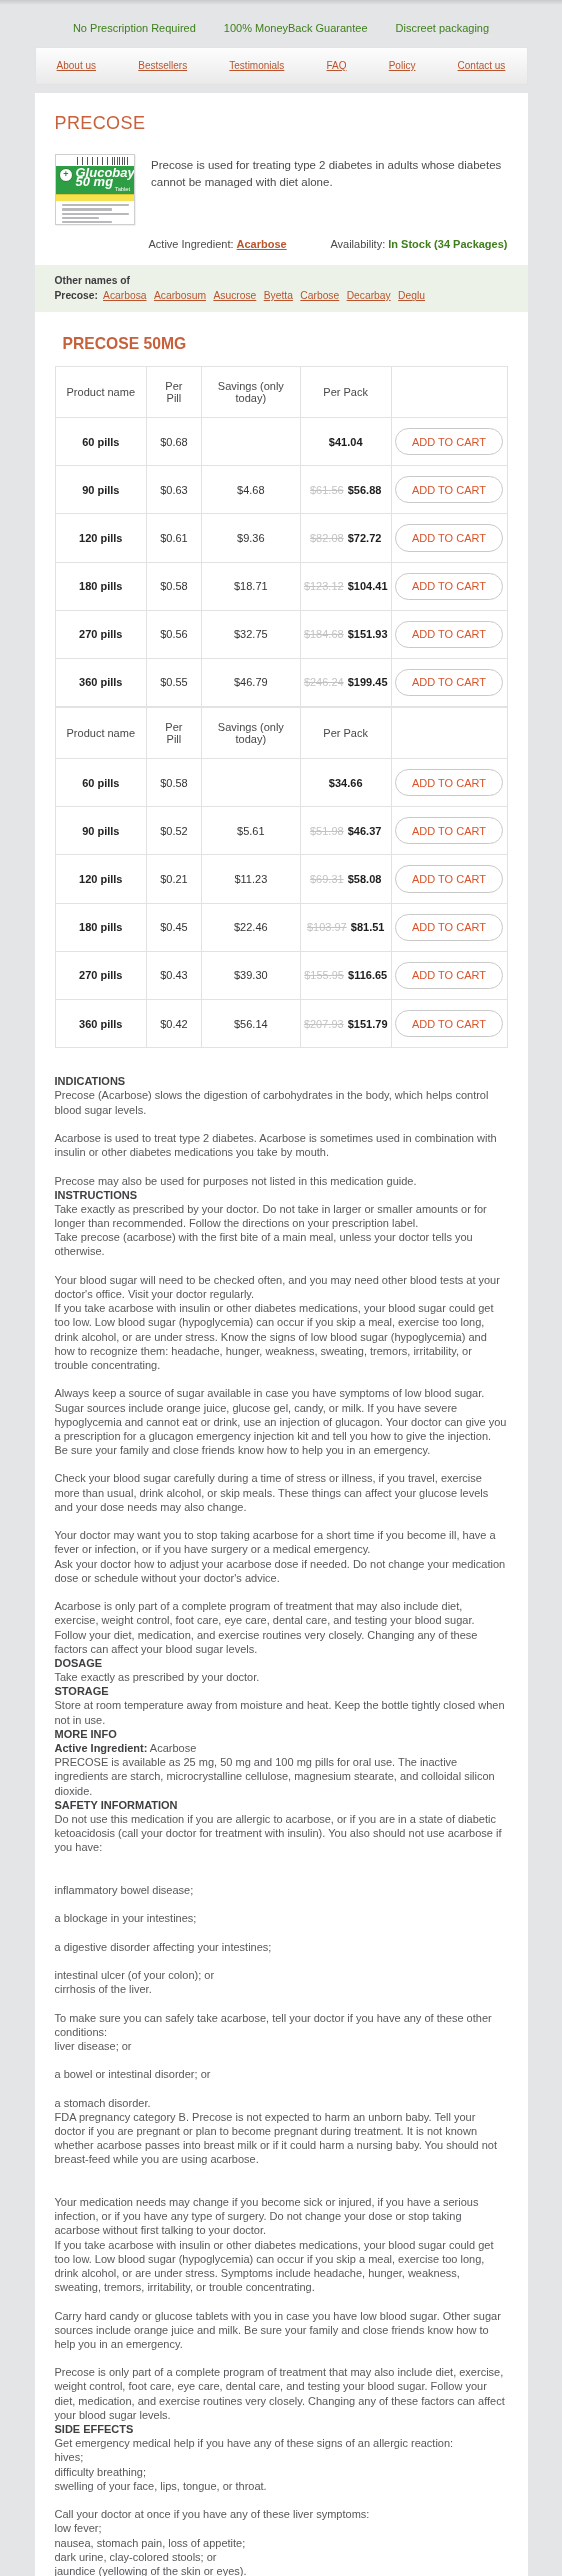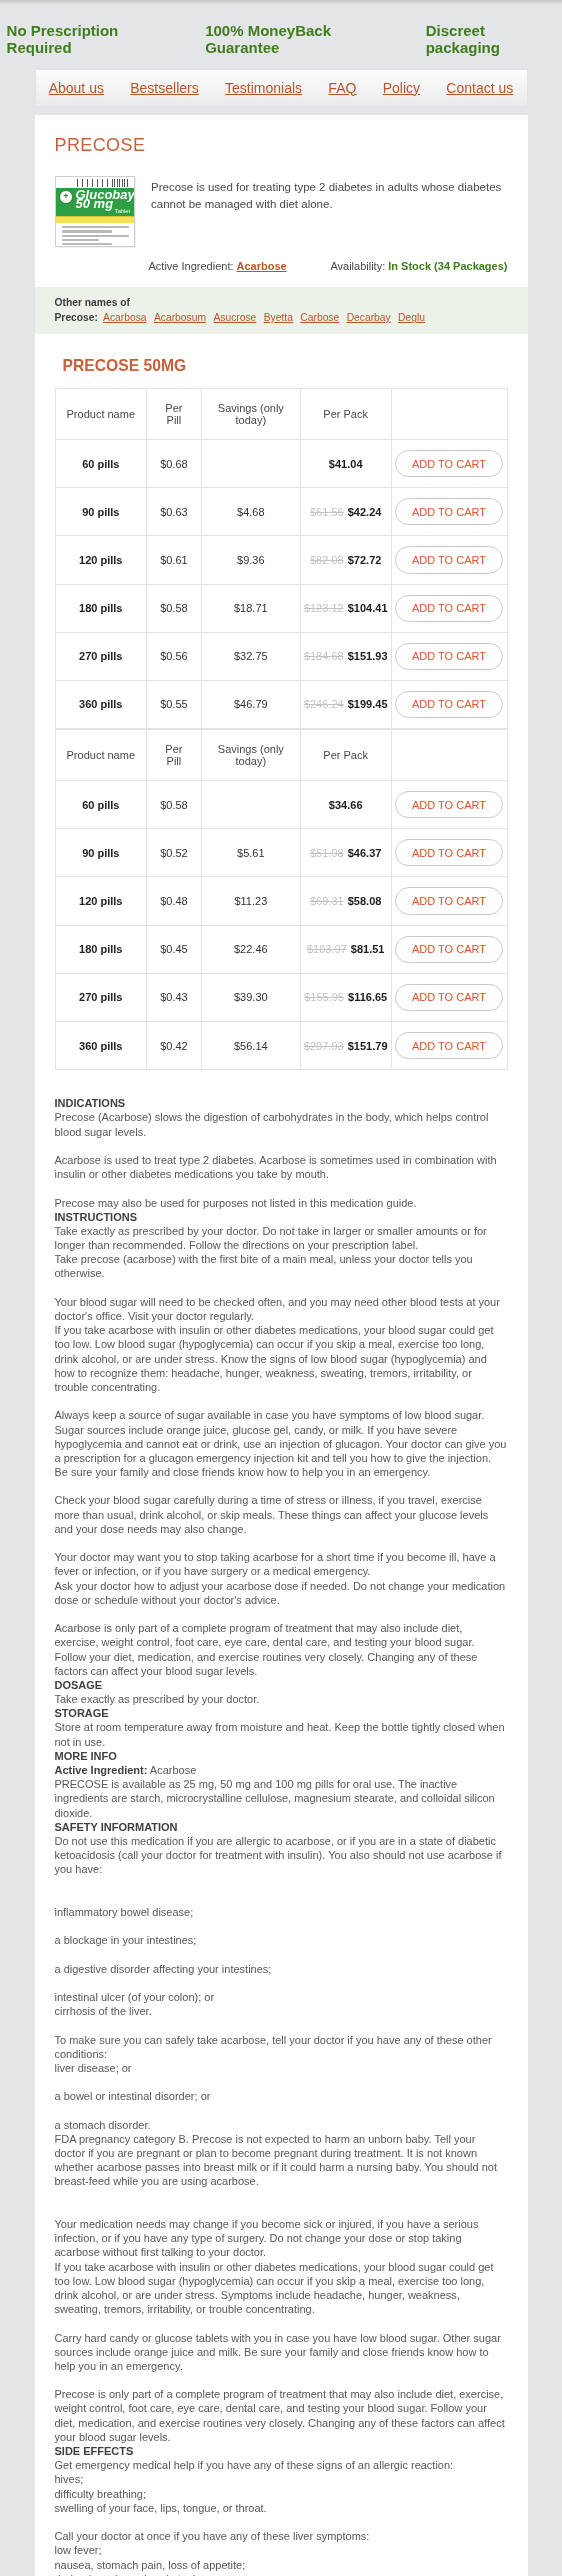--- a/index.html
+++ b/index.html
@@ -7,31 +7,31 @@
     width:562px;
     background:#e4e5e7;
     font-family:"Liberation Sans", sans-serif;
     color:#535355;
   }
   .top-strip { height:5px; background:linear-gradient(#c9cacc,#e4e5e7); }
 
   .topbar {
     display:flex; justify-content:center; align-items:center;
     gap:28px; padding:16.5px 6.6px 13px;
-    font-size:15px; font-weight:bold; color:var(--green,#3e7e1c);
+    font-size:11px; font-weight:normal; color:var(--green,#3e7e1c);
   }
 
   .navbar {
     width:493px; margin:0 auto 8.2px;
     background:linear-gradient(#fdfdfd,#eaeaea);
     border:0.8px solid #e3e3e3;
     box-sizing:border-box;
     height:38px;
     display:flex; justify-content:space-around; align-items:center;
-    font-size:14px;
+    font-size:10px;
   }
   .nav-link { color:var(--link-orange,#b9542d); text-decoration:underline; cursor:pointer; }
 
   .card {
     width:493px; margin:0 auto 13px;
     background:#fff;
     padding:15px 20px 25px;
     box-sizing:border-box;
   }
 
@@ -183,21 +183,21 @@
             <td class="c-name">60 pills</td>
             <td class="c-pill">$0.68</td>
             <td class="c-save"></td>
             <td class="c-pack"><span class="new-price">$41.04</span></td>
             <td class="c-cart"><button class="cart-btn">ADD TO CART</button></td>
           </tr>
           <tr>
             <td class="c-name">90 pills</td>
             <td class="c-pill">$0.63</td>
             <td class="c-save">$4.68</td>
-            <td class="c-pack"><span class="old-price">$61.56</span><span class="new-price">$42.24</span></td>
+            <td class="c-pack"><span class="old-price">$61.56</span><span class="new-price">$56.88</span></td>
             <td class="c-cart"><button class="cart-btn">ADD TO CART</button></td>
           </tr>
           <tr>
             <td class="c-name">120 pills</td>
             <td class="c-pill">$0.61</td>
             <td class="c-save">$9.36</td>
             <td class="c-pack"><span class="old-price">$82.08</span><span class="new-price">$72.72</span></td>
             <td class="c-cart"><button class="cart-btn">ADD TO CART</button></td>
           </tr>
           <tr>
@@ -243,21 +243,21 @@
           </tr>
           <tr>
             <td class="c-name">90 pills</td>
             <td class="c-pill">$0.52</td>
             <td class="c-save">$5.61</td>
             <td class="c-pack"><span class="old-price">$51.98</span><span class="new-price">$46.37</span></td>
             <td class="c-cart"><button class="cart-btn">ADD TO CART</button></td>
           </tr>
           <tr>
             <td class="c-name">120 pills</td>
-            <td class="c-pill">$0.48</td>
+            <td class="c-pill">$0.21</td>
             <td class="c-save">$11.23</td>
             <td class="c-pack"><span class="old-price">$69.31</span><span class="new-price">$58.08</span></td>
             <td class="c-cart"><button class="cart-btn">ADD TO CART</button></td>
           </tr>
           <tr>
             <td class="c-name">180 pills</td>
             <td class="c-pill">$0.45</td>
             <td class="c-save">$22.46</td>
             <td class="c-pack"><span class="old-price">$103.97</span><span class="new-price">$81.51</span></td>
             <td class="c-cart"><button class="cart-btn">ADD TO CART</button></td>

